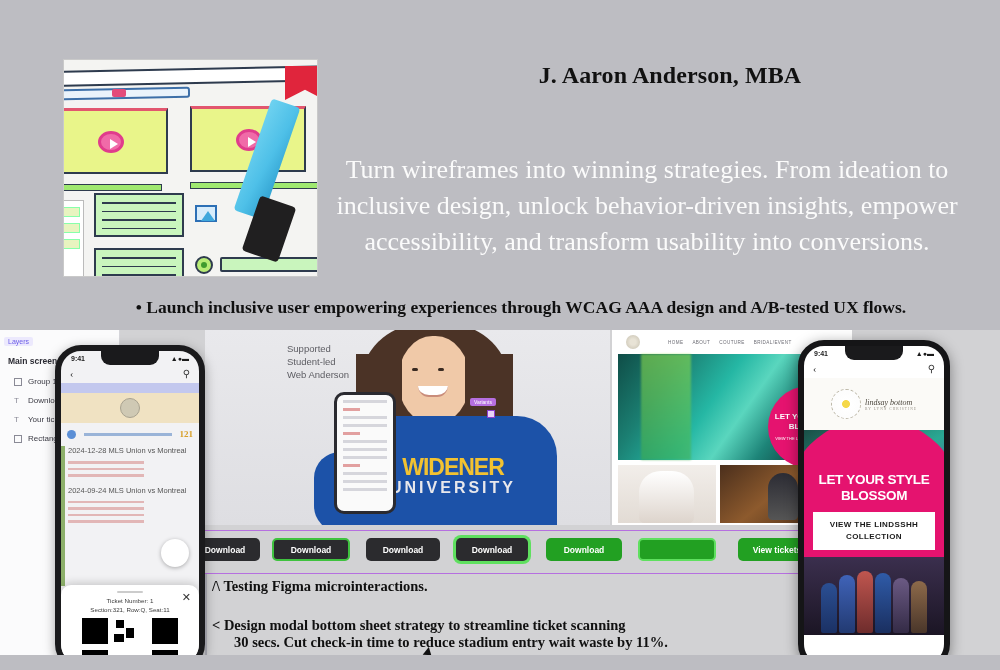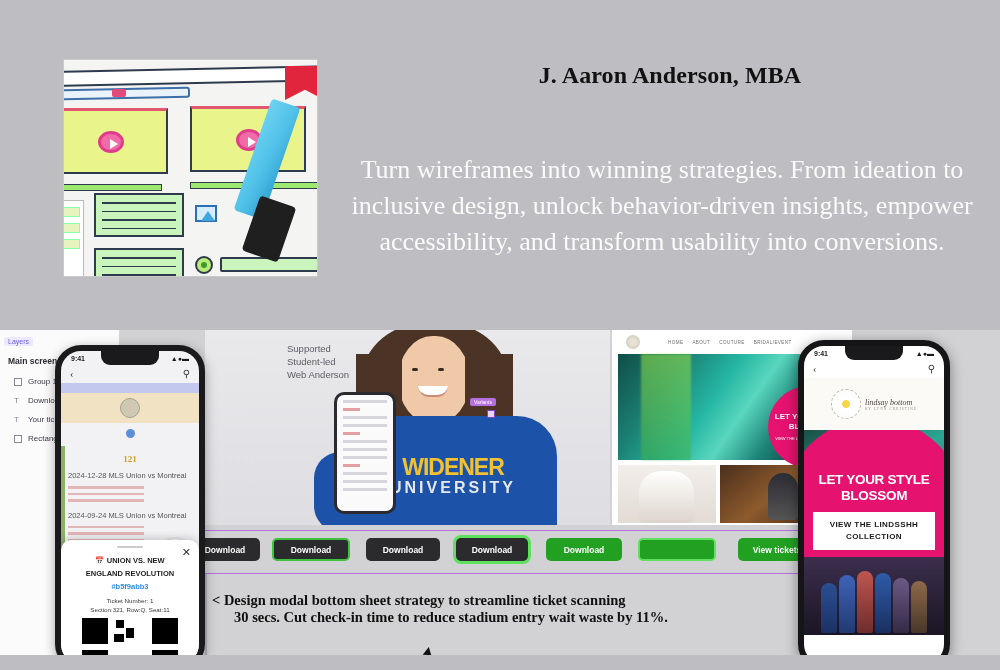--- a/index.html
+++ b/index.html
@@ -50,21 +50,21 @@
     position: absolute; left: 360px; top: 62px; width: 620px;
     text-align: center; color: #111; font-weight: bold; font-size: 24px;
     font-family: "Liberation Serif", serif; letter-spacing: .1px;
   }
   .hdr-title {
     position: absolute; left: 360px; top: 101px; width: 620px;
     text-align: center; color: #0b0b0b; font-weight: bold; font-size: 37px;
     font-family: "Liberation Sans", sans-serif; letter-spacing: -.4px;
   }
   .hdr-sub {
-    position: absolute; left: 332px; top: 152px; width: 660px;
+    position: absolute; left: 317px; top: 152px; width: 660px;
     text-align: center; color: #fbfbfb; font-size: 26px; line-height: 36px;
     font-family: "Liberation Serif", serif;
   }
   .hdr-bullet {
     position: absolute; left: 56px; top: 297px; width: 930px;
     text-align: center; color: #101010; font-size: 17.5px; font-weight: bold;
     font-family: "Liberation Serif", serif;
   }
 
   
@@ -79,21 +79,21 @@
   .fig-ico.t { border:none; font-size:8px; line-height:8px; color:#8a8a96; }
 
   
   .phone-l { position: absolute; left: 55px; top: 15px; width: 150px; height: 325px; border: 6px solid #1a1a1c; border-radius: 26px; background: #f2f2f4; overflow: hidden; box-shadow: 0 3px 12px rgba(0,0,0,.35); }
   .notch { position:absolute; left:50%; transform: translateX(-50%); top:0; width:58px; height:14px; background:#1a1a1c; border-radius: 0 0 9px 9px; z-index:5;}
   .st-bar { display:flex; justify-content:space-between; padding: 4px 10px 0; font-size:7px; font-weight:bold; color:#1b1b1b; font-family:"Liberation Sans",sans-serif;}
   .nav-r { display:flex; justify-content:space-between; padding: 6px 9px 4px; font-size:10px; color:#333; }
   .ph-banner { height: 10px; background:#c3c8ee; }
   .ph-crest { height: 30px; background:#f0e2c2; display:flex; align-items:center; justify-content:center;}
   .crest { width:20px;height:20px;border-radius:50%;background:#cfc9b4;border:1.5px solid #a8a290;}
-  .ph-alert { display:flex; align-items:center; gap:8px; padding: 6px 6px 2px; flex-direction: column; }
+  .ph-alert { display:flex; align-items:center; gap:8px; padding: 6px 6px 2px; }
   .ph-alert .b { width:9px;height:9px;border-radius:50%;background:#5b8fd6;flex:none;}
   .ph-alert .txt { flex:1; height:3px; background:#9ab4d8; }
   .ph-alert .n { font-size:9px; font-weight:bold; color:#d8a029; }
   .ph-evt { font-size:7.5px; color:#555; padding: 5px 7px 2px; font-family:"Liberation Sans",sans-serif;}
   .ph-sub { height:2.5px; background:#e2b6b6; margin: 4px 7px; width: 55%; }
   .ph-fab { position:absolute; right:10px; top:188px; width:28px;height:28px;border-radius:50%;background:#fff; box-shadow:0 1px 4px rgba(0,0,0,.3);}
   .ph-greenstrip{ position:absolute; left:0; top:95px; width:4px; height:140px; background:#8db06a;}
 
   .sheet { position:absolute; left:0; right:0; bottom:0; background:#fff; border-radius:10px 10px 0 0; padding: 6px 8px 0; box-shadow:0 -2px 8px rgba(0,0,0,.18); }
   .grab { width:26px;height:2.5px;background:#ccc;border-radius:2px;margin:0 auto 2px;}
@@ -174,21 +174,21 @@
   .btn.dark { background:#2b2b2e; }
   .btn.dark-out { background:#2b2b2e; border:2px solid #3fc23f; }
   .btn.glow { background:#2b2b2e; box-shadow:0 0 0 3px #5fe05f; }
   .btn.green { background:#22a022; }
   .btn.green-out { background:#22a022; border:2px solid #5fe05f;}
   .vbadge { position:absolute; left:470px; top:68px; background:#b66fe0; color:#fff; font-size:5px; padding:1px 4px; border-radius:2px; font-family:"Liberation Sans",sans-serif;}
   .vhandle { position:absolute; left:487px; top:80px; width:8px; height:8px; border:1.5px solid #8b3fd0; background:#e8d4f7;}
 
   .notes { position:absolute; left:212px; top:248px; width:580px; font-family:"Liberation Serif",serif; color:#101010;}
   .note1 { font-size:14.5px; font-weight:bold; }
-  .note2 { font-size:14.5px; font-weight:bold; margin-top:14px; }
+  .note2 { font-size:14.5px; font-weight:bold; margin-top:22px; }
   .note3 { font-size:14.5px; font-weight:bold; margin-left:22px; }
   .notes-rail { position:absolute; left:205px; top:244px; width:2px; height:96px; background:#9a9aa2; }
   .cursor { position:absolute; left:425px; top:648px; width:0;height:0; z-index:40;
     border-left:7px solid #111; border-bottom:5px solid transparent; border-top:5px solid transparent; transform: rotate(38deg);}
 </style>
 </head>
 <body>
 
 <div id="stage">
 
@@ -224,20 +224,21 @@
     <div class="wf wf-tri"></div>
     <div class="wf wf-circ"></div>
     <div class="wf wf-pill"></div>
     <div class="wf wf-marker"></div>
     <div class="wf wf-cap"></div>
     <div class="wf wf-redflag"></div>
   </div>
 
   <div class="hdr-name">J. Aaron Anderson, MBA</div>
   <div class="hdr-sub">Turn wireframes into winning strategies. From ideation to inclusive design, unlock behavior-driven insights, empower accessibility, and transform usability into conversions.</div>
+  <div class="hdr-bullet">• Launch inclusive user empowering experiences through WCAG AAA design and A/B-tested UX flows.</div>
 
   <div class="canvas">
 
     <div class="fig-panel">
       <div class="fig-tab">Layers</div>
       <div class="fig-head">Main screen</div>
       <div class="fig-row">
           <span class="fig-ico"></span>
           <span>Group 1</span>
         </div>
@@ -351,25 +352,20 @@
       <div class="ph-evt">2024-09-24 MLS Union vs Montreal</div>
       <div class="ph-sub"></div>
         <div class="ph-sub"></div>
       <div class="ph-sub"></div>
         <div class="ph-sub"></div>
       <div class="ph-fab"></div>
 
       <div class="sheet">
         <div class="grab"></div>
         <div class="sheet-x">✕</div>
-        <div class="sheet-t">
-          <span>📅</span>
-          <span>UNION VS. NEW ENGLAND REVOLUTION</span>
-          <span class="sheet-link">#b5f9abb3</span>
-        </div>
         <div class="sheet-meta">
           <div>Ticket Number: 1</div>
           <div>Section:321, Row:Q, Seat:11</div>
         </div>
         <div class="qr"></div>
       </div>
     </div>
 
     <div class="phone-r">
       <div class="notch"></div>
@@ -399,19 +395,20 @@
           <i style="height:62px;background:linear-gradient(#c0564f,#6e2c2c)"></i>
           <i style="height:60px;background:linear-gradient(#2f5ba8,#1a2f60)"></i>
           <i style="height:55px;background:linear-gradient(#6b5a84,#342b46)"></i>
           <i style="height:52px;background:linear-gradient(#8d6a4a,#4a362a)"></i>
         </div>
       </div>
     </div>
 
     <div class="notes-rail"></div>
     <div class="notes">
+      <div class="note1">/\ Testing Figma microinteractions.</div>
       <div class="note2">&lt; Design modal bottom sheet strategy to streamline ticket scanning</div>
       <div class="note3">30 secs. Cut check-in time to reduce stadium entry wait waste by 11%.</div>
     </div>
   </div>
 
   <div class="cursor"></div>
 </div>
 
 </body></html>

